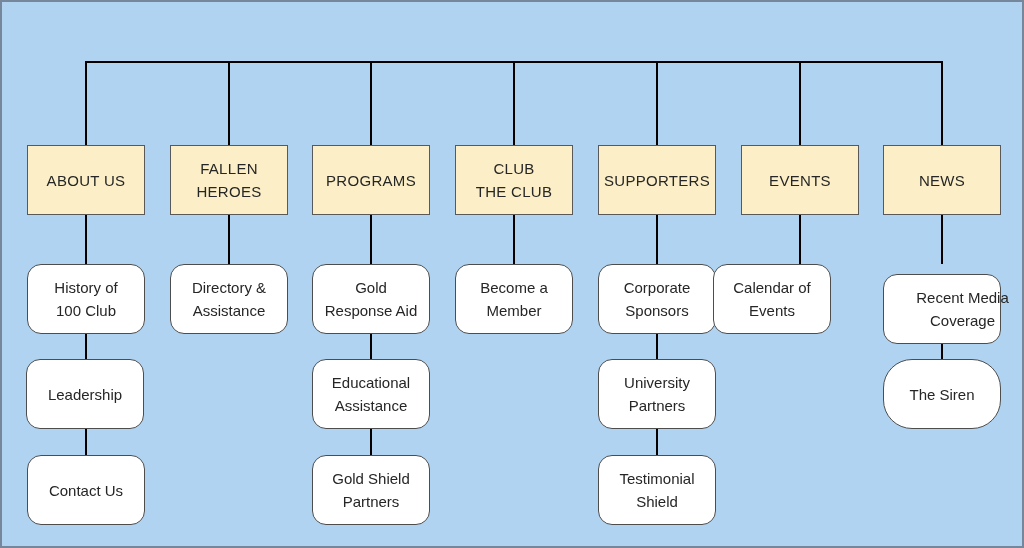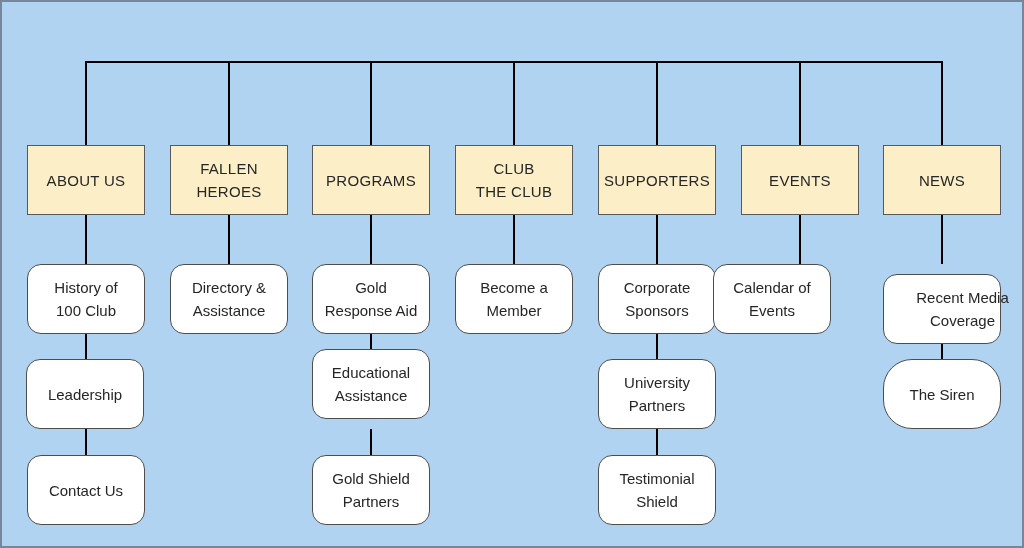--- a/index.html
+++ b/index.html
@@ -118,21 +118,21 @@
         <div class="nline">Calendar of</div>
         <div class="nline">Events</div>
       </div>
       <div class="node leaf" style="left: 881px; top: 272px; padding-left: 41px;">
         <div class="nline">Recent Media</div>
         <div class="nline">Coverage</div>
       </div>
       <div class="node leaf" style="left: 24px; top: 357px; justify-content: center;">
         <div class="nline">Leadership</div>
       </div>
-      <div class="node leaf" style="left: 310px; top: 347px; align-items: center;">
+      <div class="node leaf" style="left: 310px; top: 357px; align-items: center;">
         <div class="nline">Educational</div>
         <div class="nline">Assistance</div>
       </div>
       <div class="node leaf" style="left: 596px; top: 357px;">
         <div class="nline">University</div>
         <div class="nline">Partners</div>
       </div>
       <div class="node leaf" style="left: 881px; top: 357px; border-radius: 29px;">
         <div class="nline">The Siren</div>
       </div>

